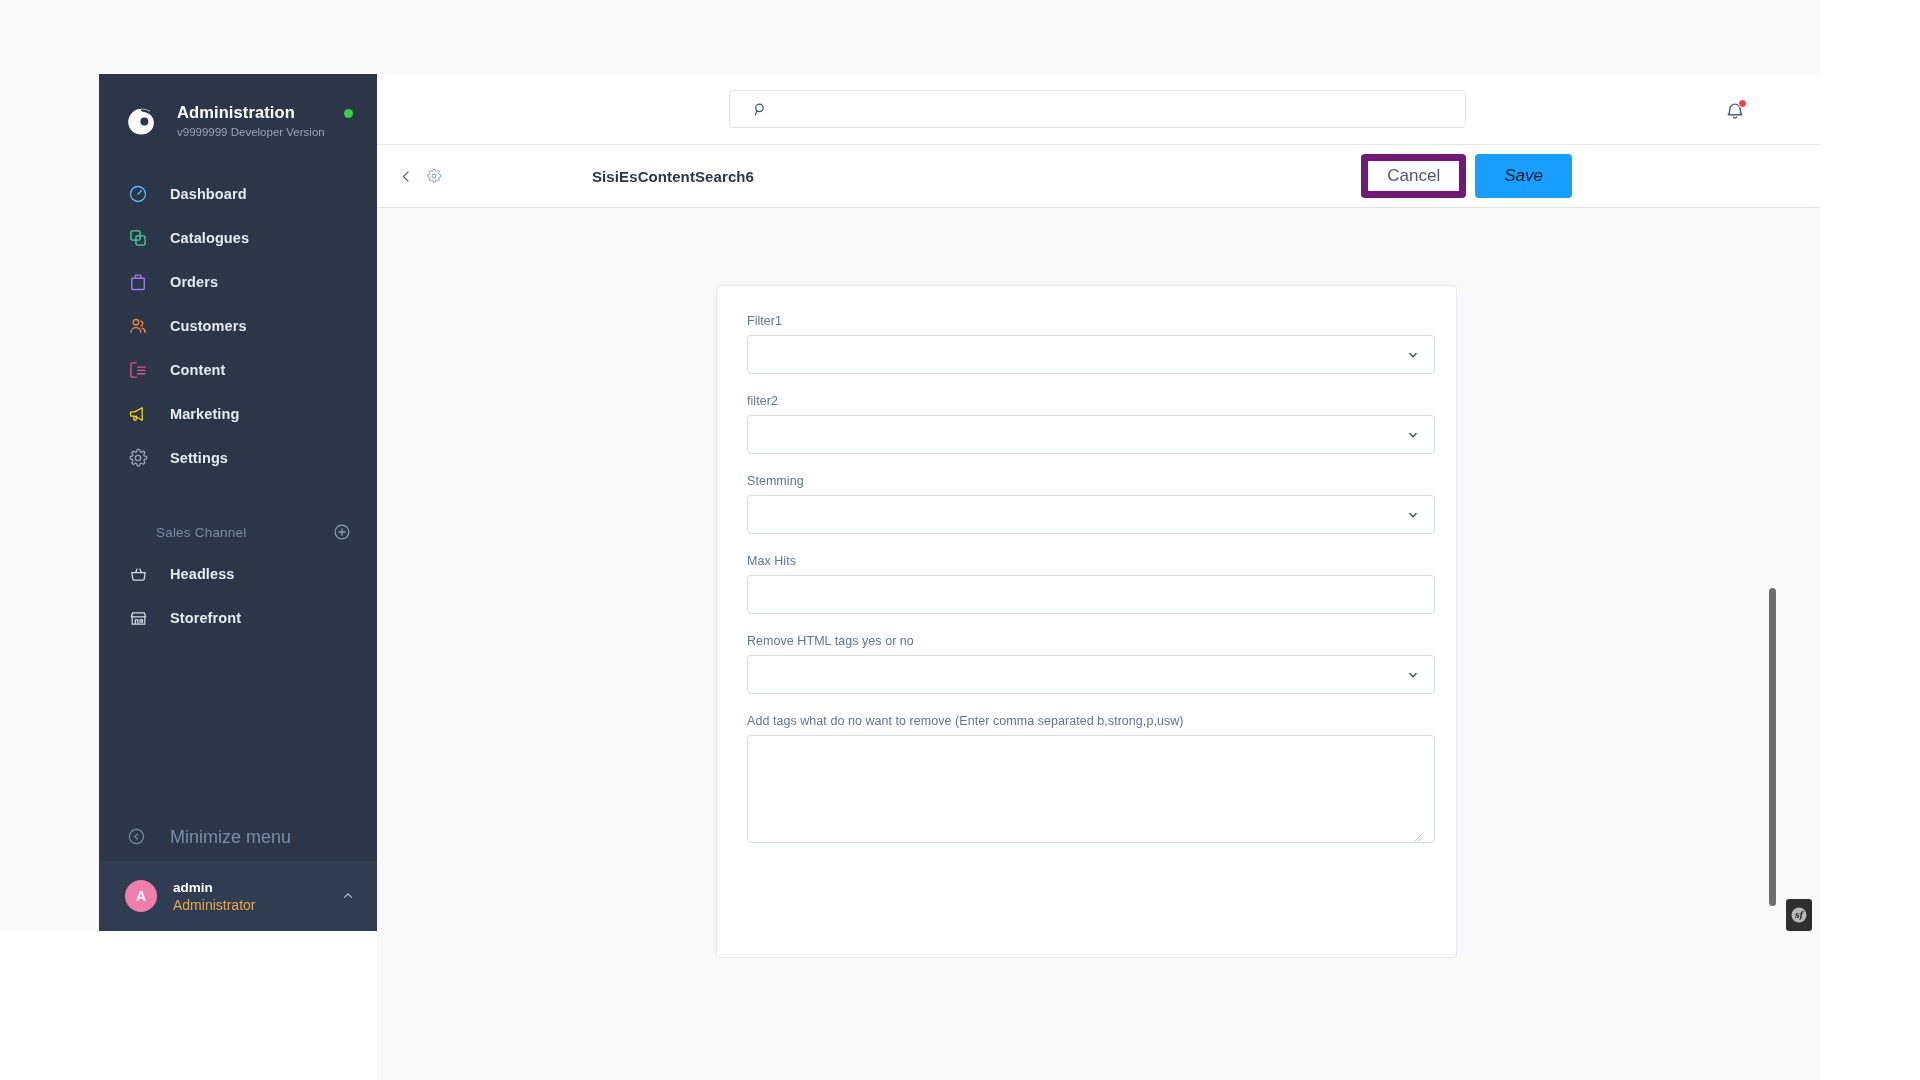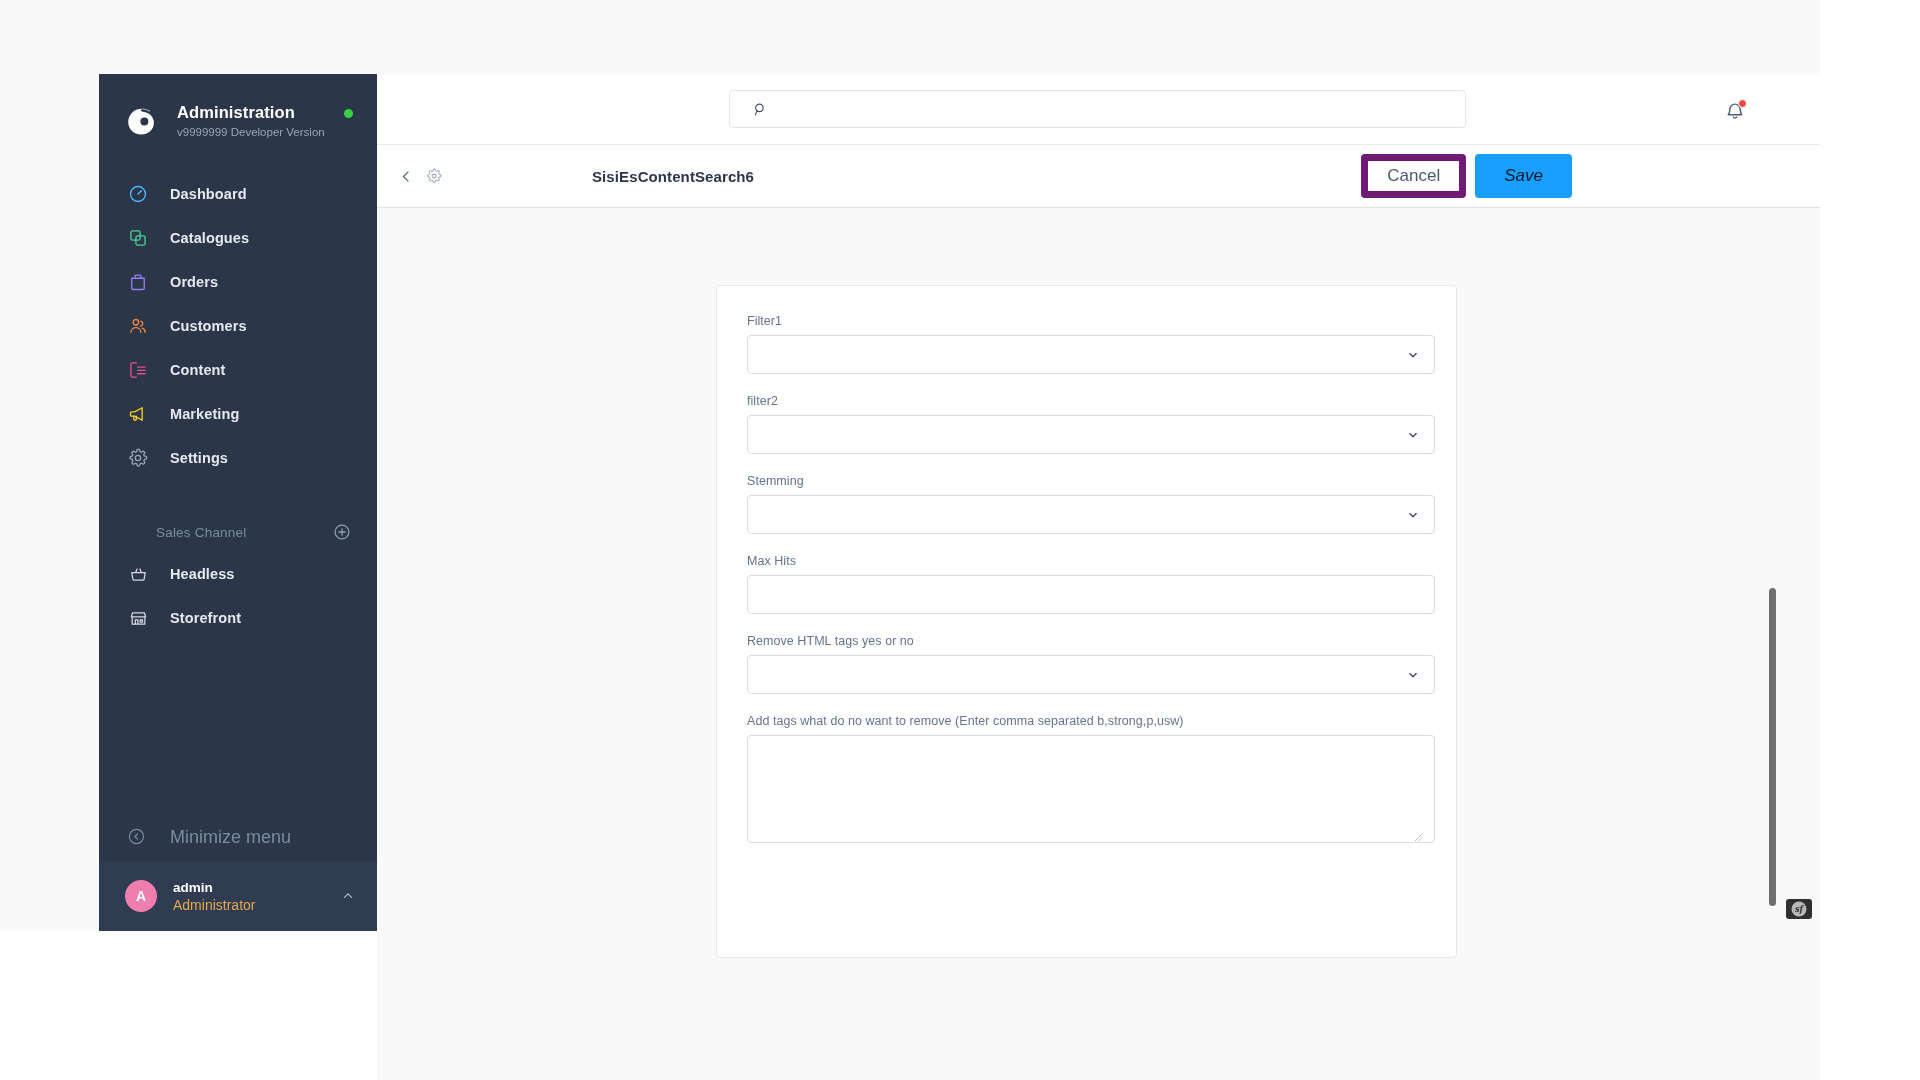--- a/index.html
+++ b/index.html
@@ -155,21 +155,21 @@
     position: absolute; right: 42px; top: 0; width: 9px; height: 100%;
   }
   .scrollbar-thumb {
     position: absolute; left: 0; top: 380px; width: 7px; height: 318px;
     background: #6e6e6e; border-radius: 4px;
   }
 
   
   .sf-toolbar {
     position: absolute; left: 1786px; top: 899px;
-    width: 26px; height: 20px; border-radius: 3px;
+    width: 26px; height: 32px; border-radius: 3px;
     background: #2f2f2f; display: flex; align-items: center; justify-content: center;
     cursor: pointer;
   }
 </style>
 </head>
 <body>
 
 <div id="root">
   <div class="app-frame"></div>
 

